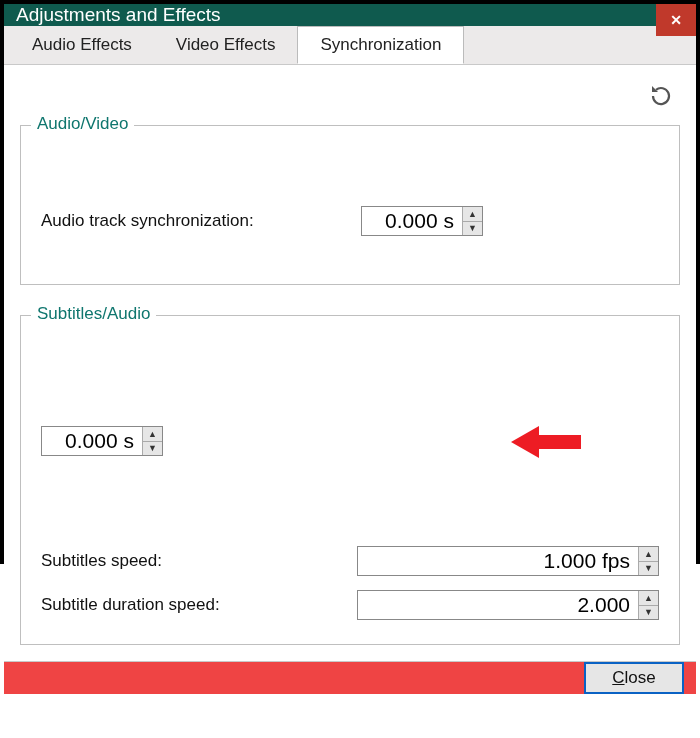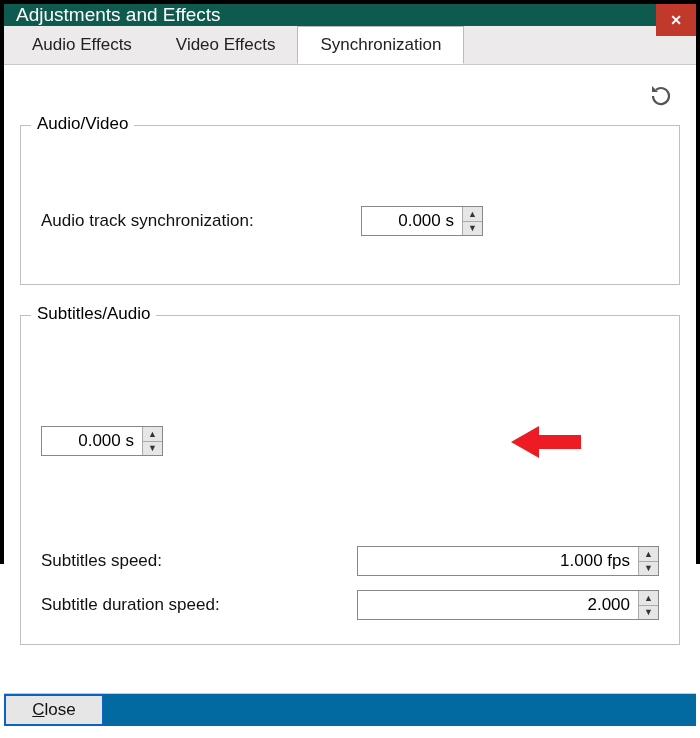--- a/index.html
+++ b/index.html
@@ -76,21 +76,21 @@
   .groupbox {
     border: 1px solid #bfbfbf;
     position: relative;
     padding: 40px 20px 20px 20px;
   }
   .groupbox .legend {
     position: absolute;
     top: -12px; left: 10px;
     background: #fff;
     padding: 0 6px;
-    color: #000000;
+    color: #0f766e;
   }
   .gb-av { margin-top: 50px; height: 160px; }
   .gb-sub { margin-top: 30px; height: 330px; }
   .row {
     display: flex;
     align-items: center;
   }
   .row-label {
     width: 320px;
     color: #111;
@@ -98,21 +98,21 @@
   .spinner {
     display: flex; align-items: stretch;
     border: 1px solid #888;
     height: 30px;
     background: #fff;
   }
   .spinner input {
     border: none;
     text-align: right;
     padding: 0 8px;
-    font-size: 17px;
+    font-size: 21px;
     font-family: inherit;
     outline: none;
     height: 100%;
   }
   .spin-btns {
     width: 20px;
     display: flex; flex-direction: column;
     border-left: 1px solid #aaa;
   }
   .sbtn {
@@ -130,25 +130,24 @@
   
   .arrow {
     position: absolute;
     width: 70px; height: 40px;
     pointer-events: none;
   }
   .arrow svg { width: 100%; height: 100%; }
   
   .footer {
     height: 50px;
-    background: #0369a1;
+    background: #ef4444;
     border-top: 1px solid #c9c9c9;
-    display: flex; align-items: center; justify-content: flex-start;
+    display: flex; align-items: center; justify-content: flex-end;
     padding-right: 12px;
-    margin-top: 32px;
   }
   .btn-close {
     height: 32px; width: 100px;
     background: #e6e6e6;
     border: 2px solid #0a62c4;
     display: flex; align-items: center; justify-content: center;
     cursor: pointer;
     color: #111;
   }
   .btn-close .ul { text-decoration: underline; }

